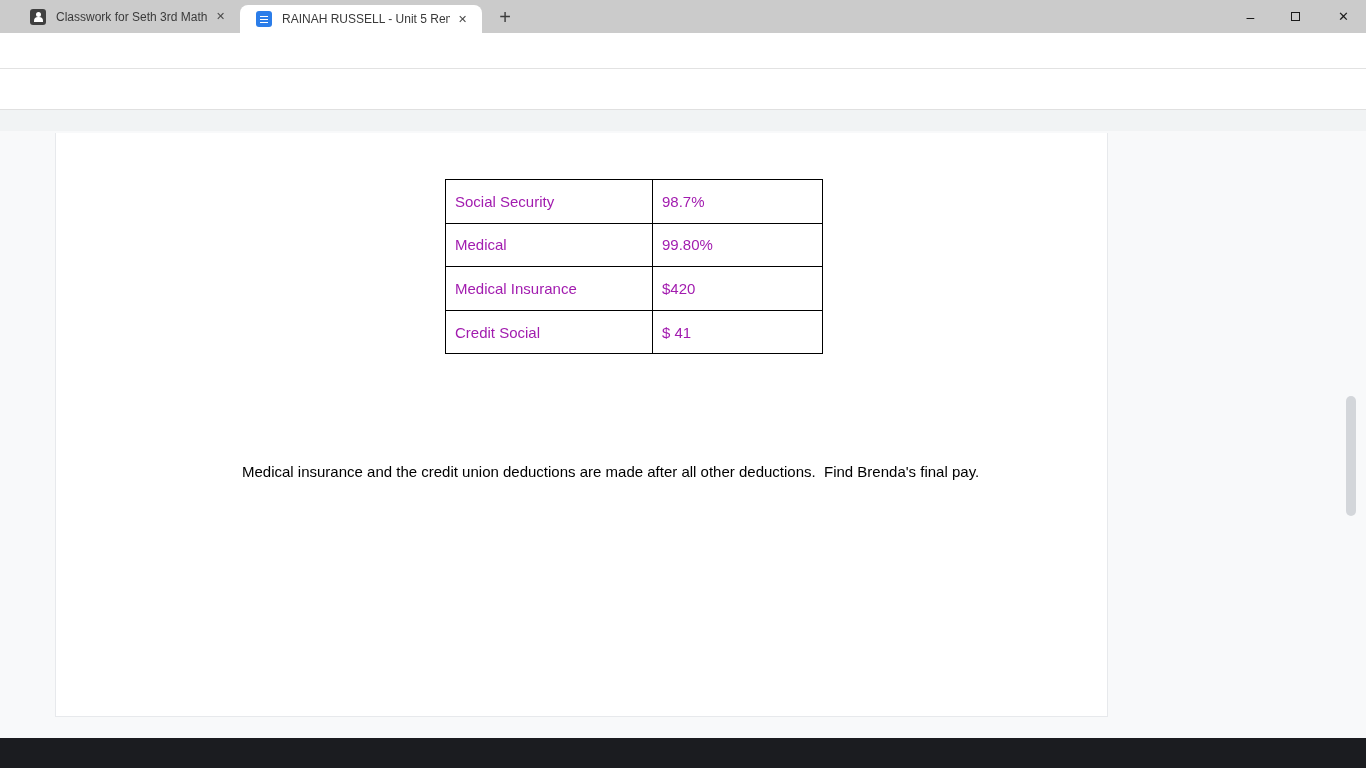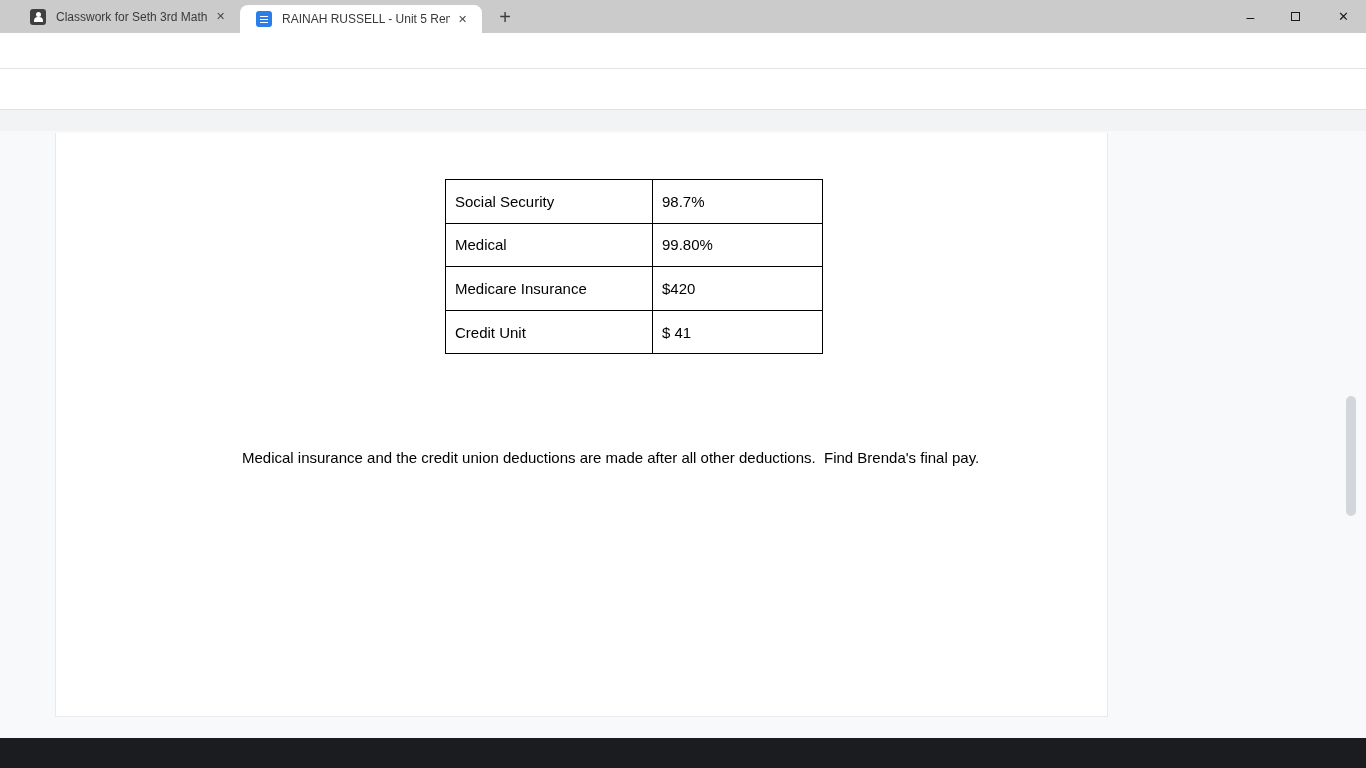--- a/index.html
+++ b/index.html
@@ -67,24 +67,24 @@
   .ruler-pipe { top:116px; width:1px; height:9px; background:#C2C5C9; position:absolute; }
   .ruler-num { top:113px; font-size:11px; color:#80868B; transform:translateX(-50%); position:absolute; }
   #ind-left-bar { left:172px; top:111px; width:14px; height:4px; background:#4688F1; }
   #ind-left-tri { left:172px; top:116px; width:0; height:0; border-left:7px solid transparent; border-right:7px solid transparent; border-top:7px solid #4688F1; }
   #ind-right-tri { left:976px; top:114px; width:0; height:0; border-left:7px solid transparent; border-right:7px solid transparent; border-top:7px solid #4688F1; }
 
   
   #canvas { left:0; top:131px; width:1366px; height:607px; background:#F8F9FA; overflow:hidden; }
   #page { left:55px; top:2px; width:1053px; height:584px; background:#FFFFFF; border:1px solid #E7E9EC; border-top:none; }
   #doc-table { position:absolute; left:389px; top:46px; border-collapse:collapse; table-layout:fixed; }
-  #doc-table td { border:1px solid #000; height:43.6px; font-size:15px; color:#000000; padding:0 0 0 9px; vertical-align:middle; }
+  #doc-table td { border:1px solid #000; height:43.6px; font-size:15px; color:#a21caf; padding:0 0 0 9px; vertical-align:middle; }
   #doc-table td.c1 { width:207px; }
   #doc-table td.c2 { width:170px; }
-  #doc-paragraph { position:absolute; left:186px; top:313px; width:745px; font-size:15px; line-height:23.4px; color:#000; white-space:pre-wrap; }
+  #doc-paragraph { position:absolute; left:186px; top:327px; width:745px; font-size:15px; line-height:23.4px; color:#000; white-space:pre-wrap; }
   #scroll-thumb { left:1346px; top:265px; width:10px; height:120px; background:#D3D6DA; border-radius:5px; }
 
   
   #taskbar { left:0; top:738px; width:1366px; height:30px; background:#1B1C20; }
 </style>
 </head>
 <body>
 
 <div id="screen">
 
@@ -325,25 +325,25 @@
         <tbody>
           <tr>
             <td class="c1">Social Security</td>
             <td class="c2">98.7%</td>
           </tr>
           <tr>
             <td class="c1">Medical</td>
             <td class="c2">99.80%</td>
           </tr>
           <tr>
-            <td class="c1">Medicare Insurance</td>
+            <td class="c1">Medical Insurance</td>
             <td class="c2">$420</td>
           </tr>
           <tr>
-            <td class="c1">Credit Unit</td>
+            <td class="c1">Credit Social</td>
             <td class="c2">$ 41</td>
           </tr>
         </tbody>
       </table>
       <div id="doc-paragraph">Medical insurance and the credit union deductions are made after all other deductions.  Find Brenda's final pay.</div>
     </div>
     <div id="scroll-thumb" class="abs"></div>
   </div>
 
   <div id="taskbar" class="abs">

